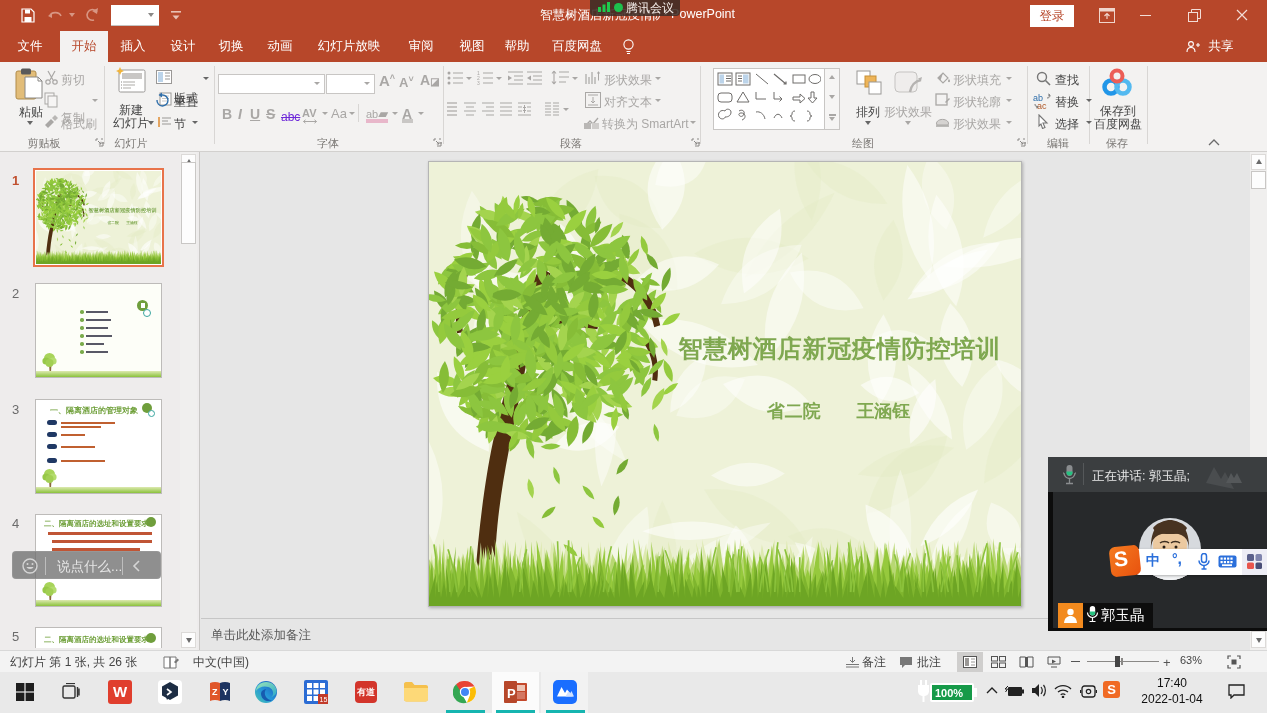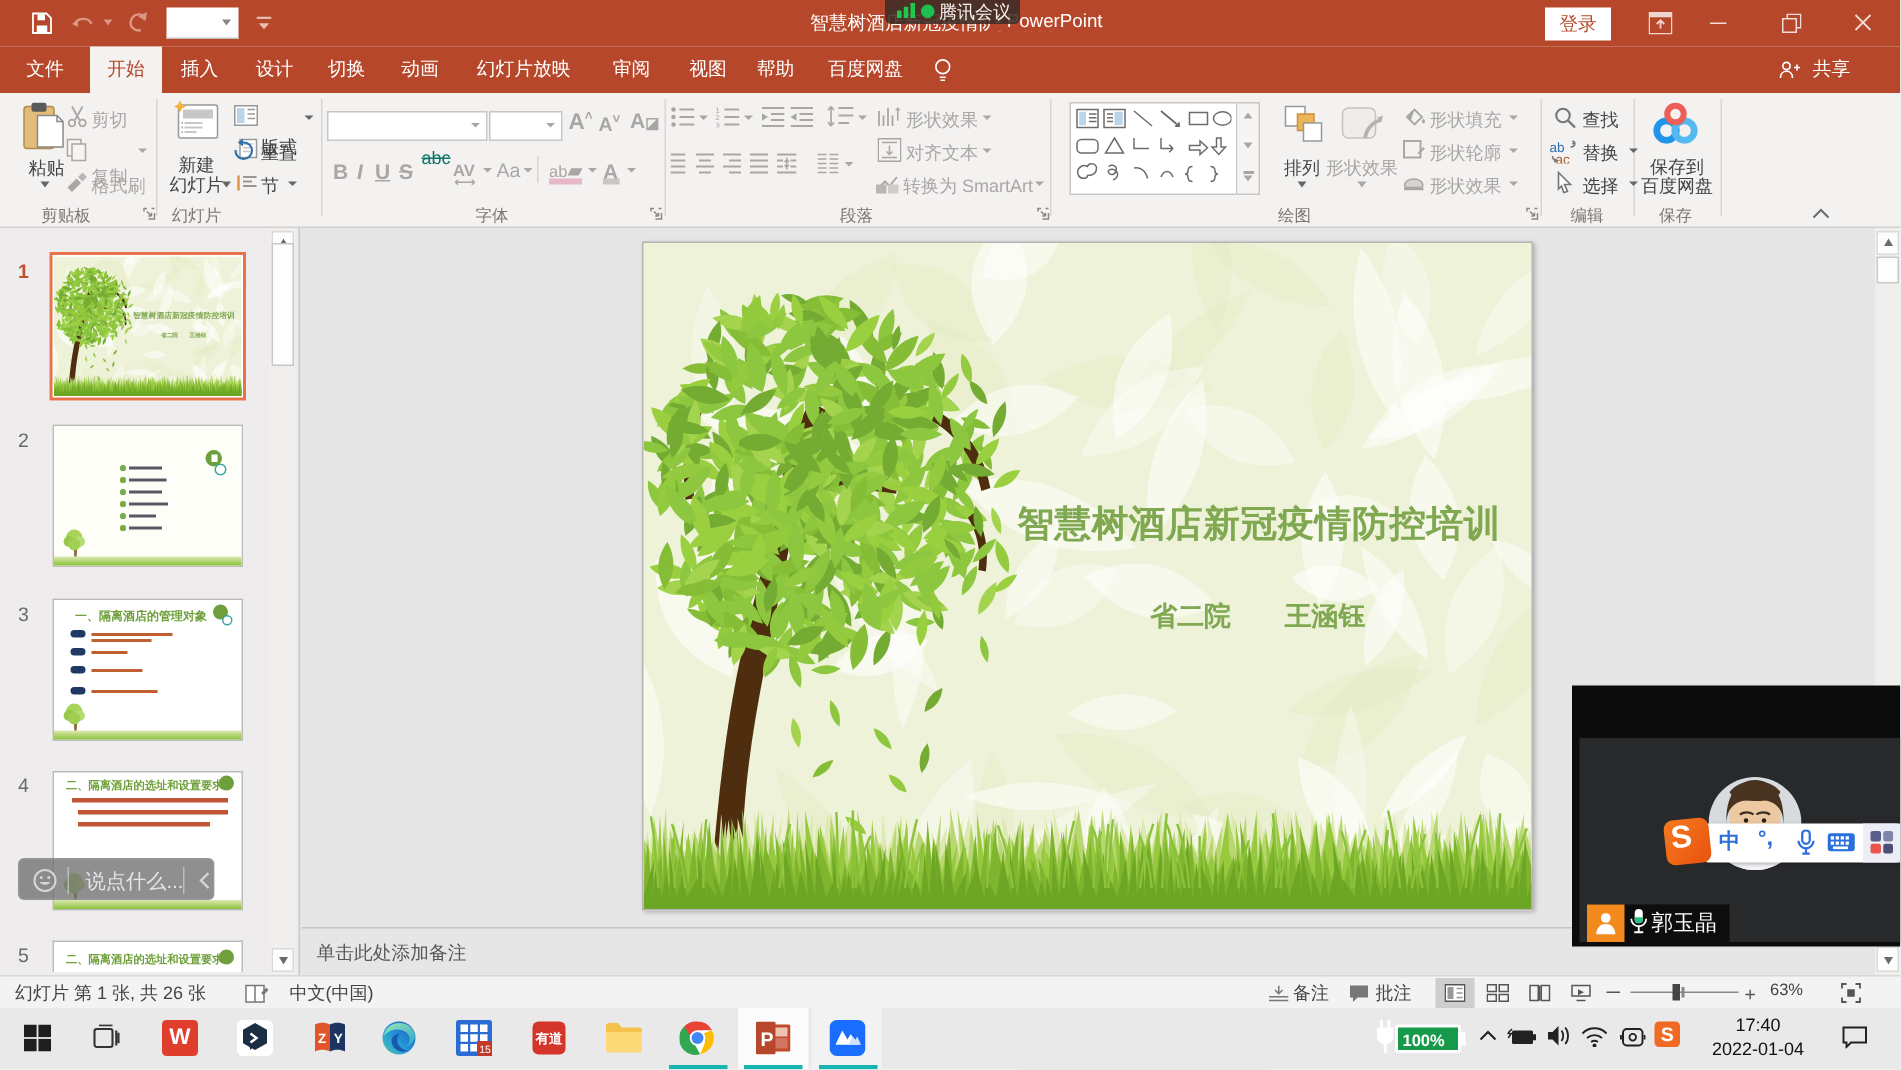--- a/index.html
+++ b/index.html
@@ -198,21 +198,21 @@
 <div class="ab" style="left:314px;top:20px;width:0;height:0;border-left:3px solid transparent;border-right:3px solid transparent;border-top:3.5px solid #a9a7a5"></div>
 <div class="ab" style="left:326px;top:12px;width:49px;height:20px;background:#fff;border:1px solid #c8c6c4"></div>
 <div class="ab" style="left:364px;top:20px;width:0;height:0;border-left:3px solid transparent;border-right:3px solid transparent;border-top:3.5px solid #a9a7a5"></div>
 <div class="ab" style="left:379px;top:10px;font-size:15px;font-weight:bold;color:#a9a7a5">A<span style="font-size:9px;vertical-align:6px">˄</span></div>
 <div class="ab" style="left:399px;top:12px;font-size:13px;font-weight:bold;color:#a9a7a5">A<span style="font-size:9px;vertical-align:5px">˅</span></div>
 <div class="ab" style="left:420px;top:10px;font-size:14px;font-weight:bold;color:#a9a7a5">A<span style="font-size:10px">◪</span></div>
 <div class="ab" style="left:222px;top:44px;font-size:14px;font-weight:bold;color:#a9a7a5">B</div>
 <div class="ab" style="left:238px;top:44px;font-size:14px;font-style:italic;font-weight:bold;color:#a9a7a5">I</div>
 <div class="ab" style="left:250px;top:44px;font-size:14px;font-weight:bold;color:#a9a7a5;text-decoration:underline">U</div>
 <div class="ab" style="left:266px;top:44px;font-size:14px;font-weight:bold;color:#a9a7a5;text-decoration:line-through">S</div>
-<div class="ab" style="left:281px;top:36px;font-size:12px;color:#0f766e;text-decoration:line-through">abc</div>
+<div class="ab" style="left:281px;top:48px;font-size:12px;color:#6d28d9;text-decoration:line-through">abc</div>
 <svg class="ab" style="left:302px;top:45px" width="17" height="17" viewBox="0 0 17 17">
         <text x="0" y="10" font-size="11" font-weight="bold" fill="#a9a7a5" font-family="Liberation Sans,sans-serif">AV</text>
         <path d="M1.5 14.5h13M1.5 14.5l2-1.7M1.5 14.5l2 1.7M14.5 14.5l-2-1.7M14.5 14.5l-2 1.7" stroke="#a9a7a5" fill="none"></path>
       </svg>
 <div class="ab" style="left:322px;top:50px;width:0;height:0;border-left:3px solid transparent;border-right:3px solid transparent;border-top:3.5px solid #a9a7a5"></div>
 <div class="ab" style="left:331px;top:44px;font-size:13px;color:#a9a7a5">Aa</div>
 <div class="ab" style="left:349px;top:50px;width:0;height:0;border-left:3px solid transparent;border-right:3px solid transparent;border-top:3.5px solid #a9a7a5"></div>
 <div class="ab" style="left:358px;top:42px;width:1px;height:18px;background:#d8d6d4"></div>
 <div class="ab" style="left:366px;top:44px;font-size:11px;color:#a9a7a5">ab<span style="font-size:13px">▰</span></div>
 <div class="ab" style="left:366px;top:57px;width:22px;height:3.5px;background:#e8b7ca"></div>
@@ -2004,35 +2004,50 @@
         <circle cx="8.5" cy="7.5" r="2.2" fill="none" stroke="#222" stroke-width="1.2"></circle>
         <path d="M0.5 6v3M16.5 6v3" stroke="#222" stroke-width="1.5"></path>
       </svg>
 <div class="ab" style="left:1103px;top:9px;width:17px;height:17px;background:#f06a24;border-radius:3px;color:#fff;font-weight:bold;font-size:13px;text-align:center;line-height:17px">S</div>
 <div class="ab" style="left:1136px;top:4px;width:72px;text-align:center;font-size:12px;color:#111">17:40</div>
 <div class="ab" style="left:1136px;top:20px;width:72px;text-align:center;font-size:12px;color:#111">2022-01-04</div>
 <svg class="ab" style="left:1228px;top:12px" width="17" height="15" viewBox="0 0 17 15">
         <path d="M1 1h15v10H6l-3 3v-3H1z" fill="none" stroke="#222" stroke-width="1.3"></path>
       </svg>
 </div>
-<div class="ab" style="left:12px;top:572px;width:131px;height:28px;background:rgba(112,112,112,0.78);border-radius:4px;border:1px solid rgba(160,160,160,0.5)">
+<div class="ab" style="left:12px;top:551px;width:149px;height:28px;background:rgba(112,112,112,0.78);border-radius:4px;border:1px solid rgba(160,160,160,0.5)">
 <svg class="ab" style="left:9px;top:6px" width="16" height="16" viewBox="0 0 16 16">
         <circle cx="8" cy="8" r="7" fill="none" stroke="#d5d5d5" stroke-width="1.4"></circle>
         <circle cx="5.5" cy="6" r="1" fill="#d5d5d5"></circle>
         <circle cx="10.5" cy="6" r="1" fill="#d5d5d5"></circle>
         <path d="M4.5 9c1 2.5 6 2.5 7 0z" fill="#d5d5d5"></path>
       </svg>
 <div class="ab" style="left:32px;top:5px;width:1px;height:18px;background:rgba(220,220,220,0.6)"></div>
 <div class="ab" style="left:44px;top:6px;font-size:13.5px;color:#e5e5e5">说点什么...</div>
 <div class="ab" style="left:109px;top:5px;width:1px;height:18px;background:rgba(220,220,220,0.6)"></div>
 <svg class="ab" style="left:119px;top:8px" width="8" height="12" viewBox="0 0 8 12">
         <path d="M7 1L2 6l5 5" fill="none" stroke="#d5d5d5" stroke-width="1.6"></path>
       </svg>
 </div>
 <div class="ab" style="left:1048px;top:457px;width:219px;height:174px;background:#0c0c0c">
+<div class="ab" style="left:0;top:0;width:219px;height:35px;background:#3b3e40">
+<svg class="ab" style="left:14px;top:7px" width="15" height="21" viewBox="0 0 15 21">
+          <rect x="4.5" y="1" width="6" height="11" rx="3" fill="#8a8d8f"></rect>
+          <path d="M4.5 7.5v1a3 3 0 0 0 6 0v-1z" fill="#26c281"></path>
+          <path d="M1.5 9.5v-1M13.5 9.5v-1" stroke="#8a8d8f"></path>
+          <path d="M2 9a5.5 5.5 0 0 0 11 0" fill="none" stroke="#8a8d8f" stroke-width="1.3"></path>
+          <path d="M7.5 14.5V19M4 19.5h7" stroke="#8a8d8f" stroke-width="1.3"></path>
+        </svg>
+<div class="ab" style="left:35px;top:6px;width:1px;height:22px;background:#55585a"></div>
+<div class="ab" style="left:44px;top:11px;font-size:12.5px;color:#e8e8e8;white-space:nowrap">正在讲话: 郭玉晶;</div>
+<svg class="ab" style="left:150px;top:4px" width="52" height="28" viewBox="0 0 52 28">
+          <path d="M8 22L16 6l7 12 4-7 9 17z" fill="#4a4d4f"></path>
+          <path d="M28 22l5-10 3 5 3-5 5 10z" fill="#55585a"></path>
+        </svg>
+</div>
 <div class="ab" style="left:5px;top:35px;width:214px;height:136px;background:#27292b;overflow:hidden">
 <svg class="ab" style="left:86px;top:26px" width="62" height="62" viewBox="0 0 62 62">
 <defs>
             <clipPath id="avc">
               <circle cx="31" cy="31" r="31"></circle>
             </clipPath>
           </defs>
 <g clip-path="url(#avc)">
 <rect width="62" height="62" fill="#d7dade"></rect>
 <rect x="0" y="44" width="62" height="18" fill="#f4f5f7"></rect>

